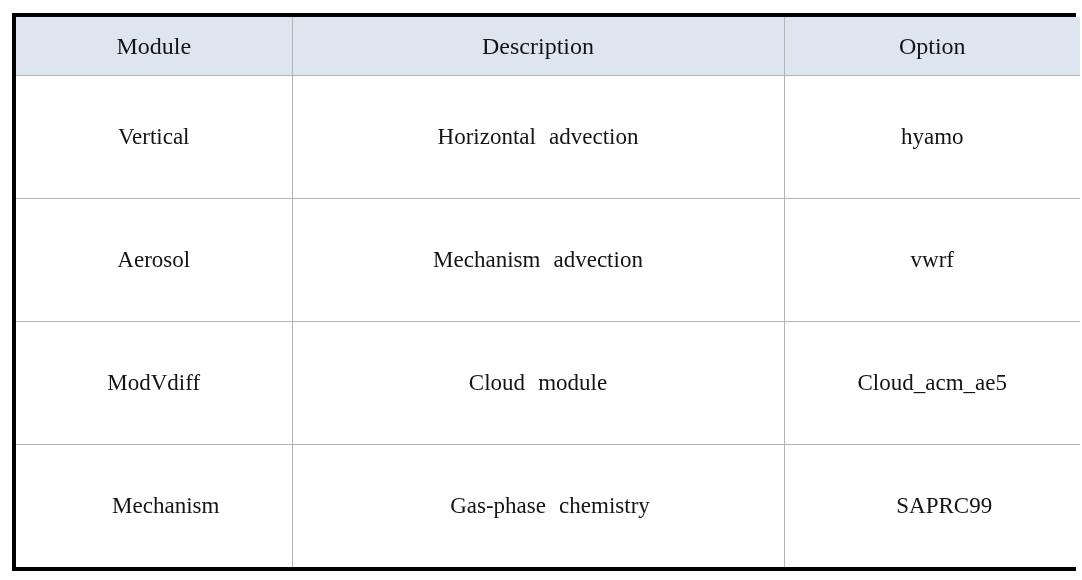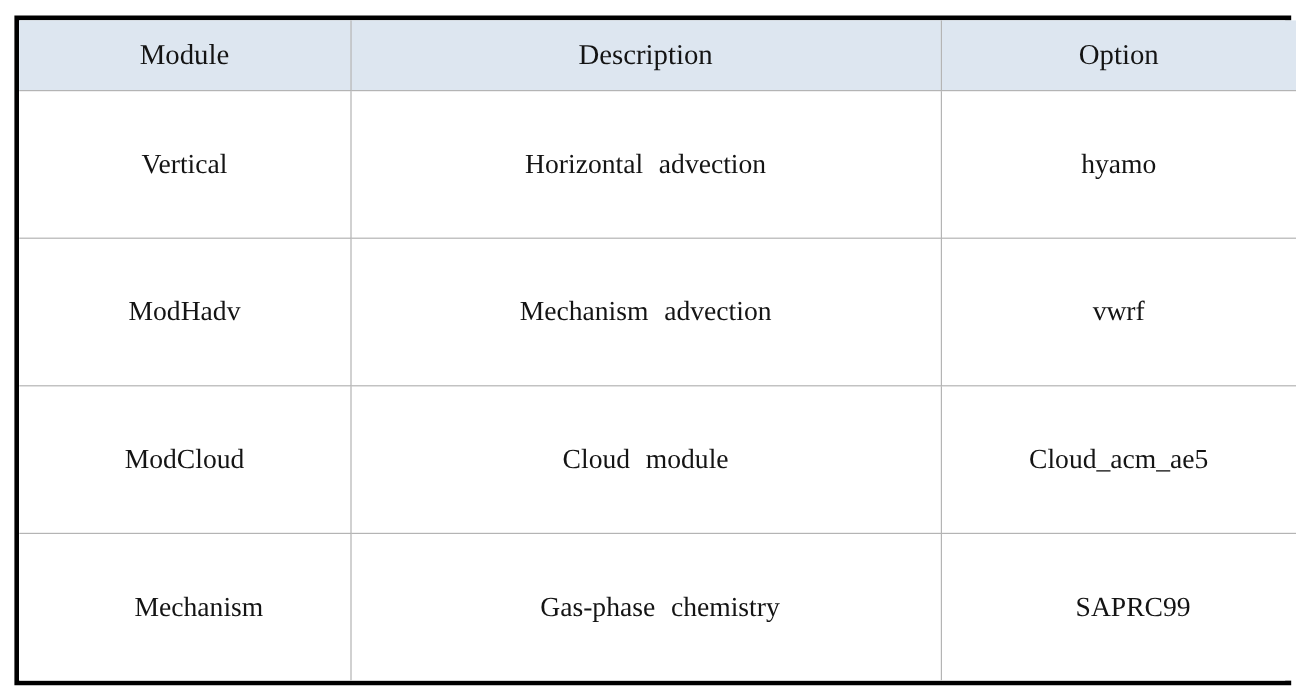--- a/index.html
+++ b/index.html
@@ -96,26 +96,26 @@
           <th>Option</th>
         </tr>
       </thead>
       <tbody>
         <tr>
           <td class="cell-module">Vertical</td>
           <td class="cell-description">Horizontal advection</td>
           <td class="cell-option">hyamo</td>
         </tr>
         <tr>
-          <td class="cell-module">ModHadv</td>
+          <td class="cell-module">Aerosol</td>
           <td class="cell-description">Mechanism advection</td>
           <td class="cell-option">vwrf</td>
         </tr>
         <tr>
-          <td class="cell-module">ModCloud</td>
+          <td class="cell-module">ModVdiff</td>
           <td class="cell-description">Cloud module</td>
           <td class="cell-option">Cloud_acm_ae5</td>
         </tr>
         <tr>
           <td class="cell-module">Mechanism</td>
           <td class="cell-description">Gas-phase chemistry</td>
           <td class="cell-option">SAPRC99</td>
         </tr>
       </tbody>
     </table>

